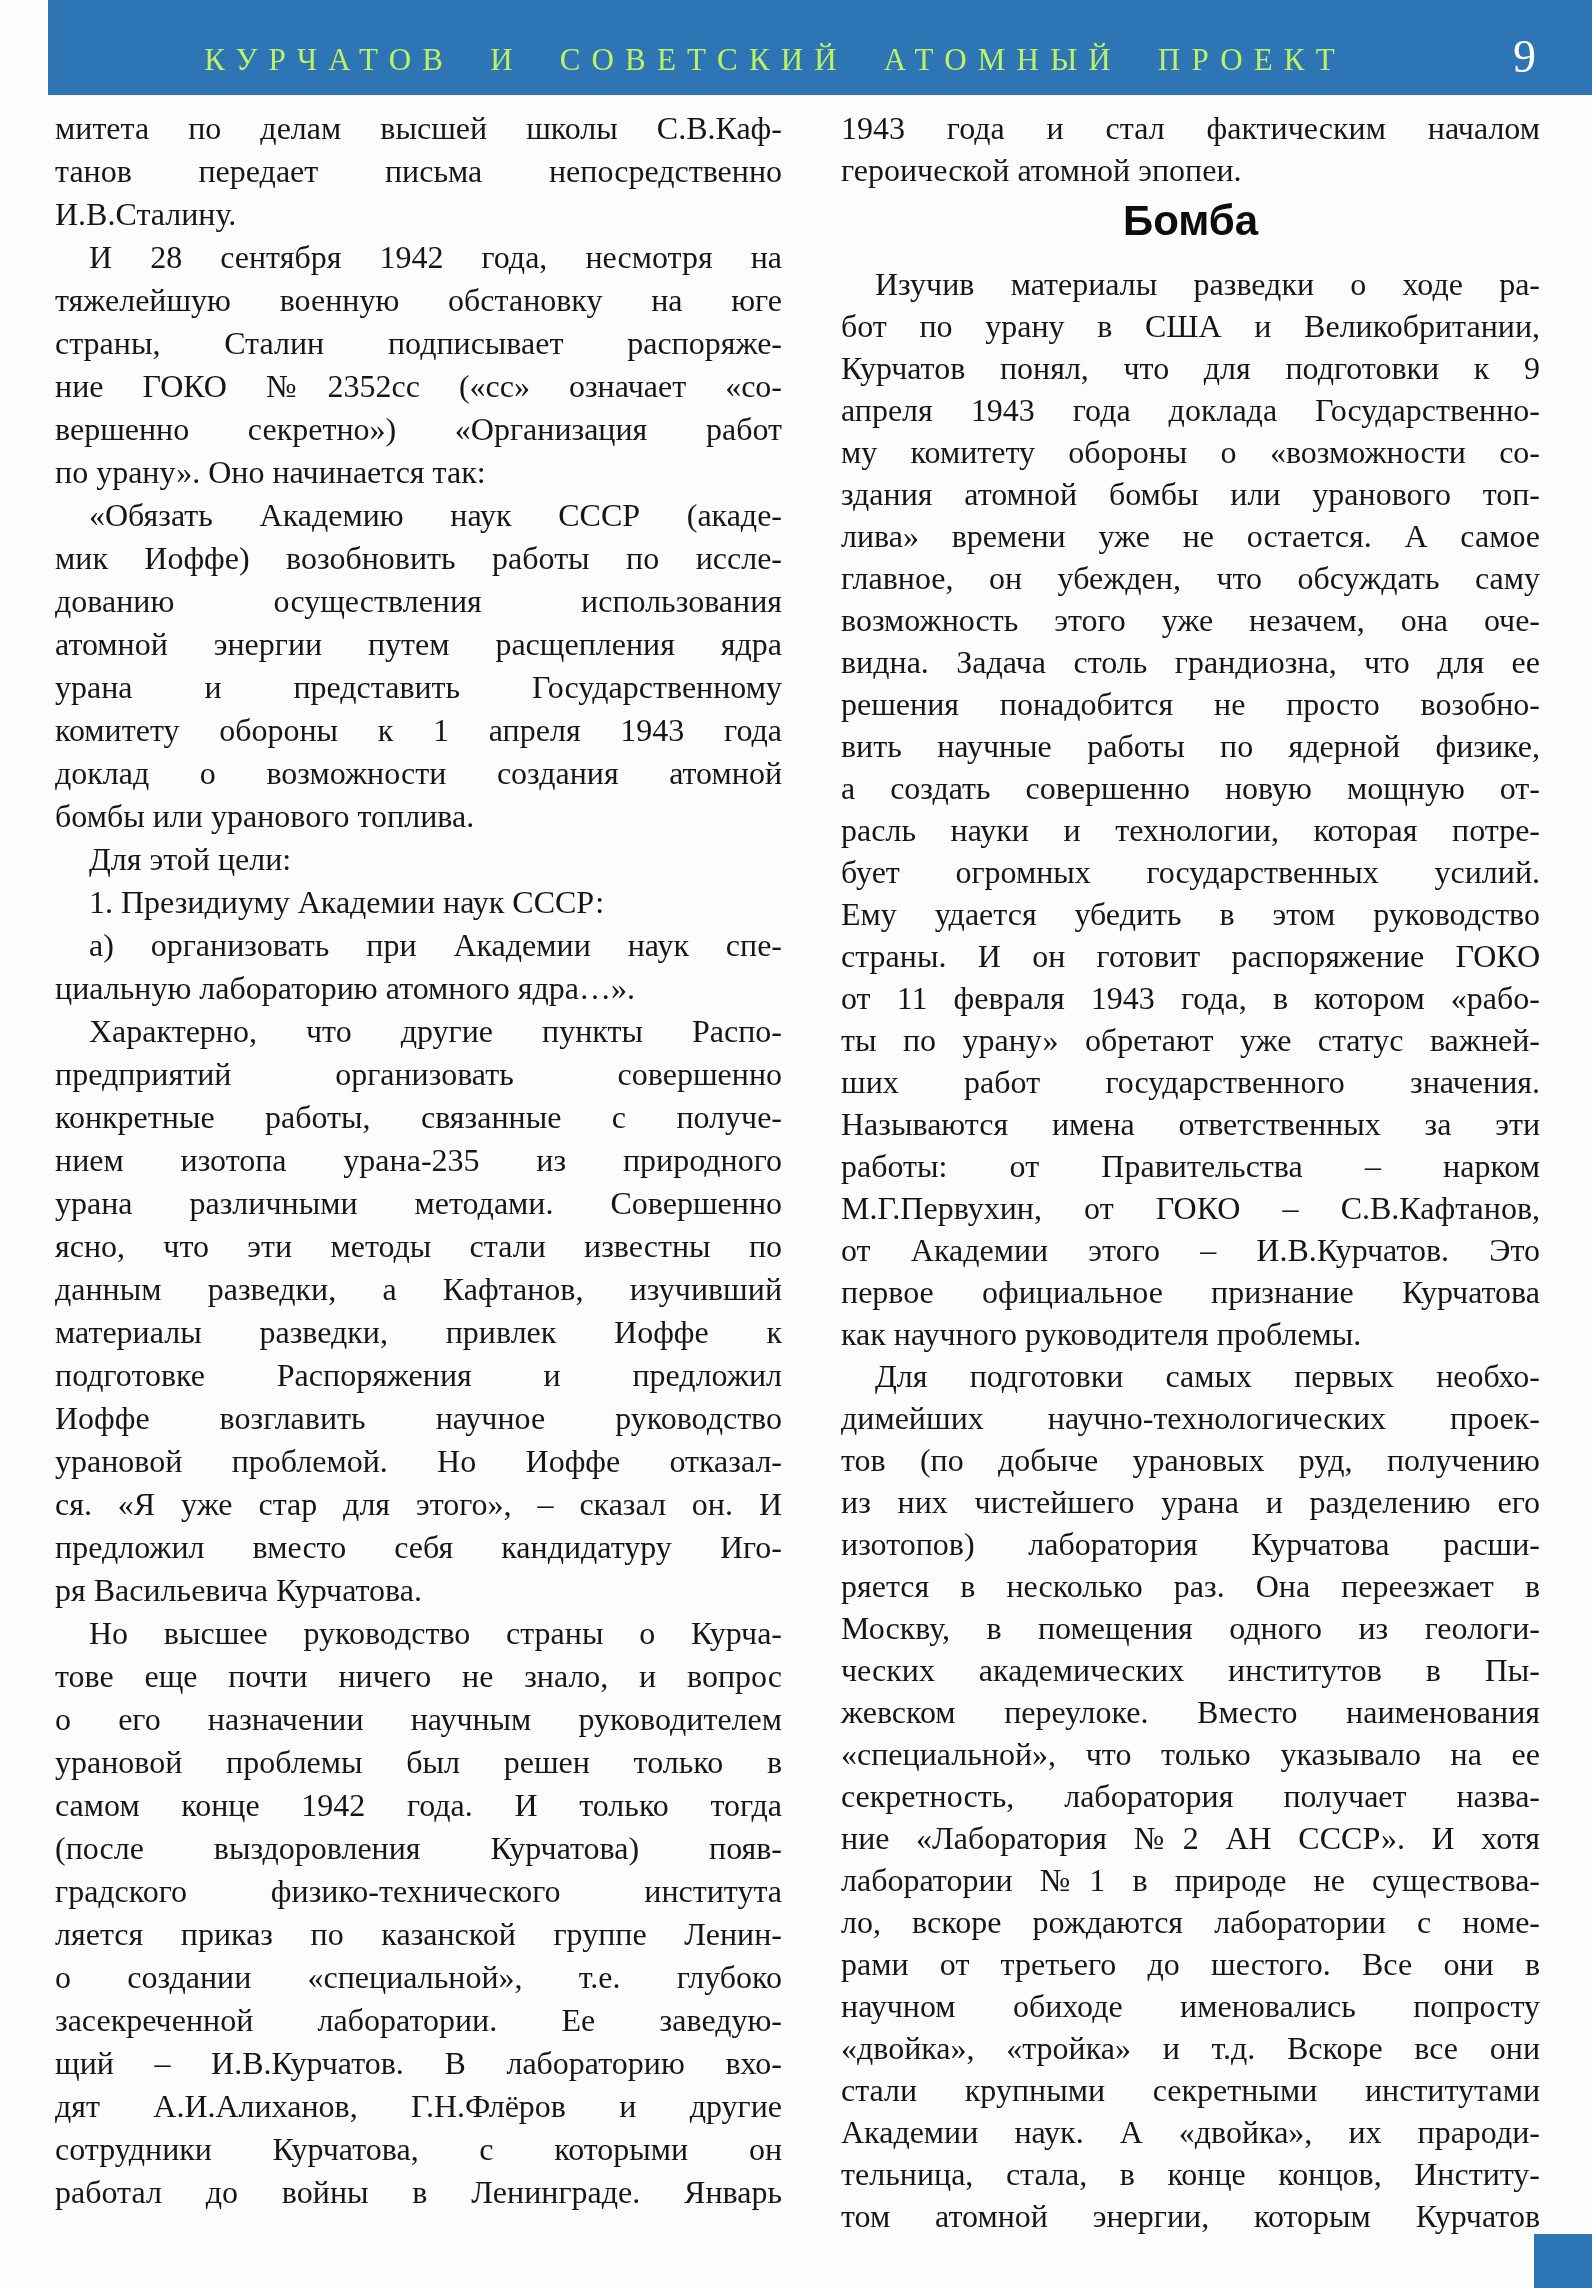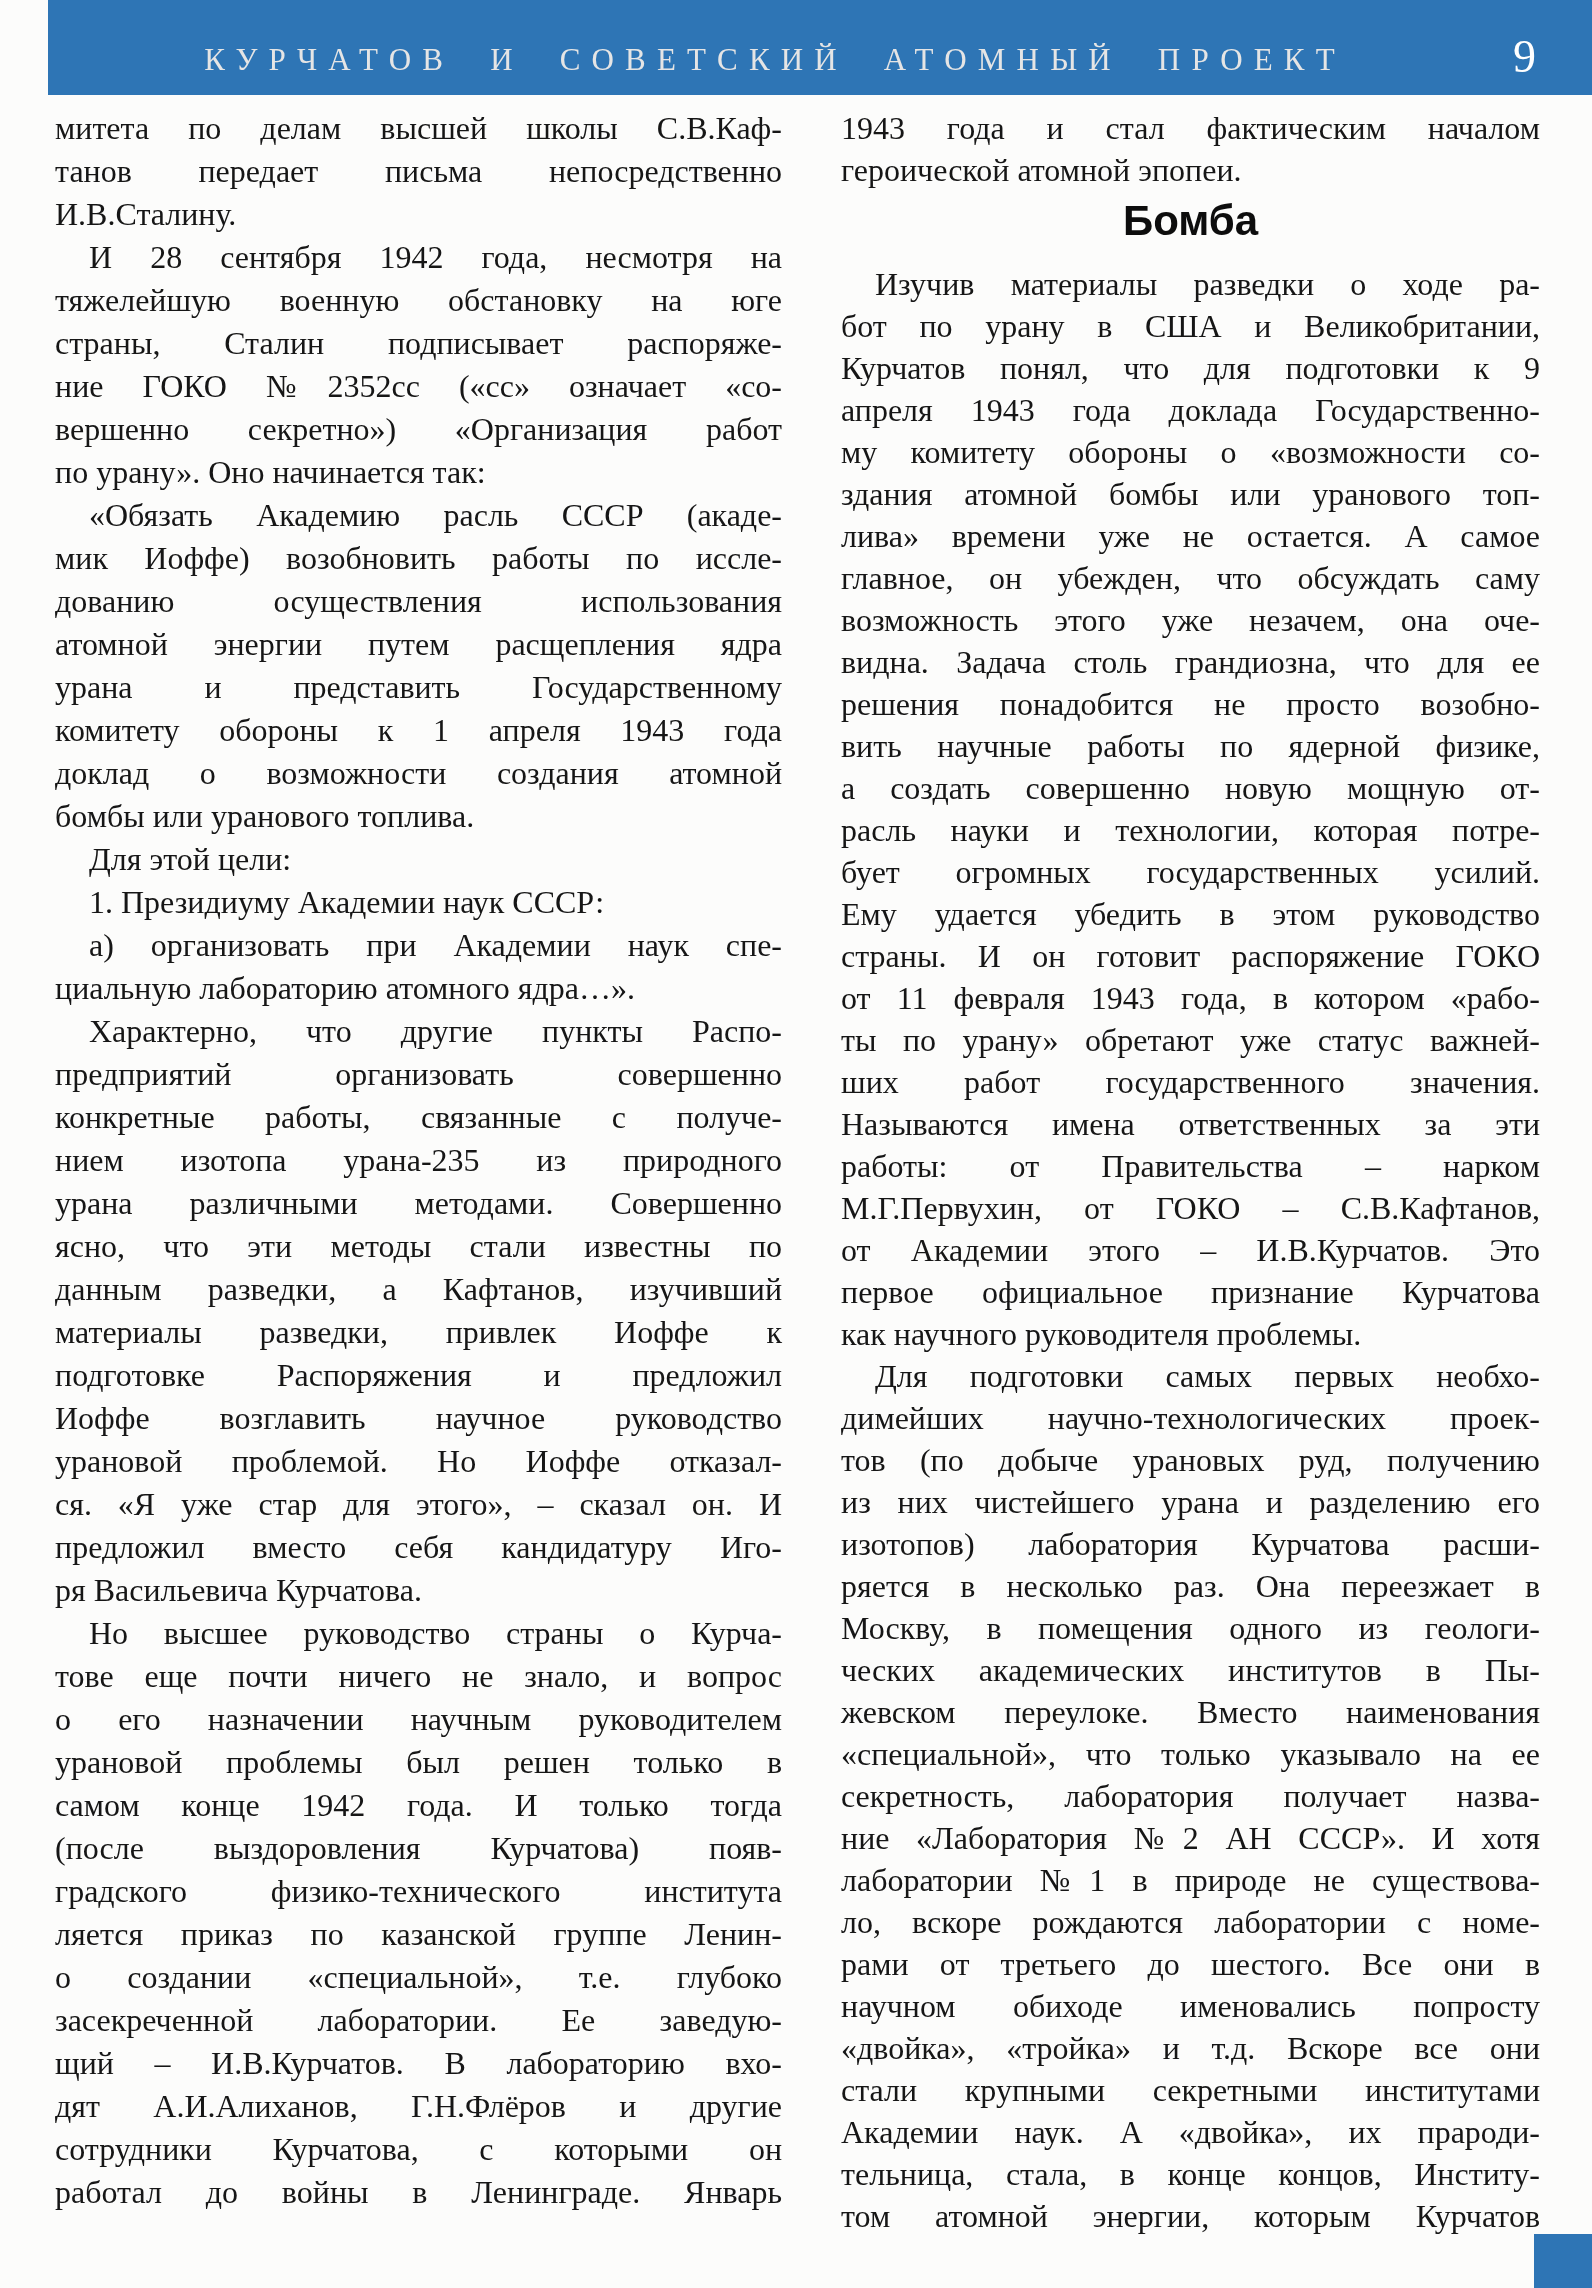--- a/index.html
+++ b/index.html
@@ -13,21 +13,21 @@
   }
   .header-bar{
     position:absolute;
     left:48px;top:0;right:0;height:95px;
     background:#2e75b5;
   }
   .header-title{
     position:absolute;
     left:0;right:90px;top:42px;
     text-align:center;
-    color:#e5e5e5;
+    color:#bef264;
     font-family:"Liberation Serif", serif;
     font-size:31px;
     letter-spacing:0.36em;
     word-spacing:0.55em;
     white-space:nowrap;
   }
   .page-number{
     position:absolute;
     top:34px;right:56px;
     color:#ffffff;
@@ -83,21 +83,21 @@
 <div class="column col-left">
     <div class="line">митета по делам высшей школы С.В.Каф-</div>
     <div class="line">танов передает письма непосредственно</div>
     <div class="line end">И.В.Сталину.</div>
     <div class="line ind">И 28 сентября 1942 года, несмотря на</div>
     <div class="line">тяжелейшую военную обстановку на юге</div>
     <div class="line">страны, Сталин подписывает распоряже-</div>
     <div class="line">ние ГОКО №2352сс («сс» означает «со-</div>
     <div class="line">вершенно секретно») «Организация работ</div>
     <div class="line end">по урану». Оно начинается так:</div>
-    <div class="line ind">«Обязать Академию расль СССР (акаде-</div>
+    <div class="line ind">«Обязать Академию наук СССР (акаде-</div>
     <div class="line">мик Иоффе) возобновить работы по иссле-</div>
     <div class="line">дованию осуществления использования</div>
     <div class="line">атомной энергии путем расщепления ядра</div>
     <div class="line">урана и представить Государственному</div>
     <div class="line">комитету обороны к 1 апреля 1943 года</div>
     <div class="line">доклад о возможности создания атомной</div>
     <div class="line end">бомбы или уранового топлива.</div>
     <div class="line ind end">Для этой цели:</div>
     <div class="line ind end">1. Президиуму Академии наук СССР:</div>
     <div class="line ind">а) организовать при Академии наук спе-</div>

